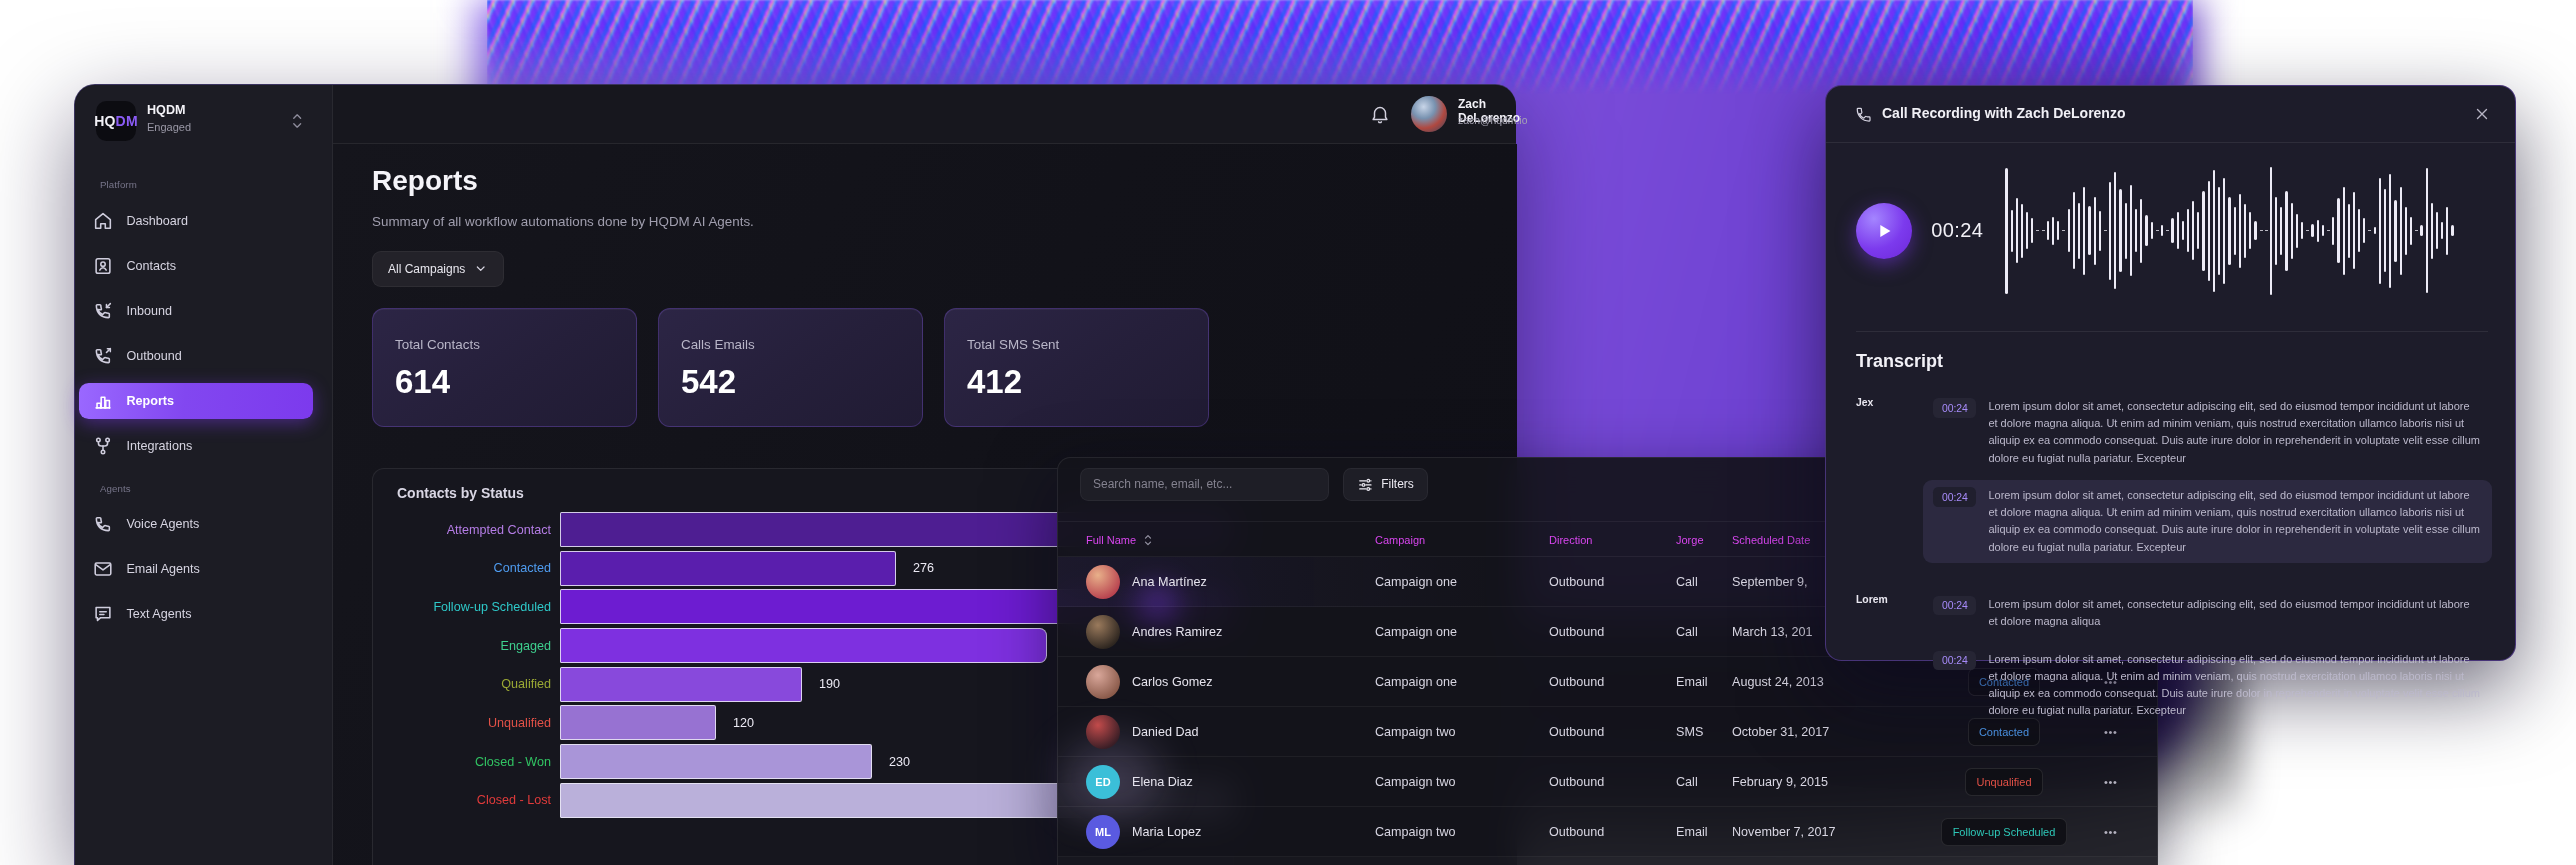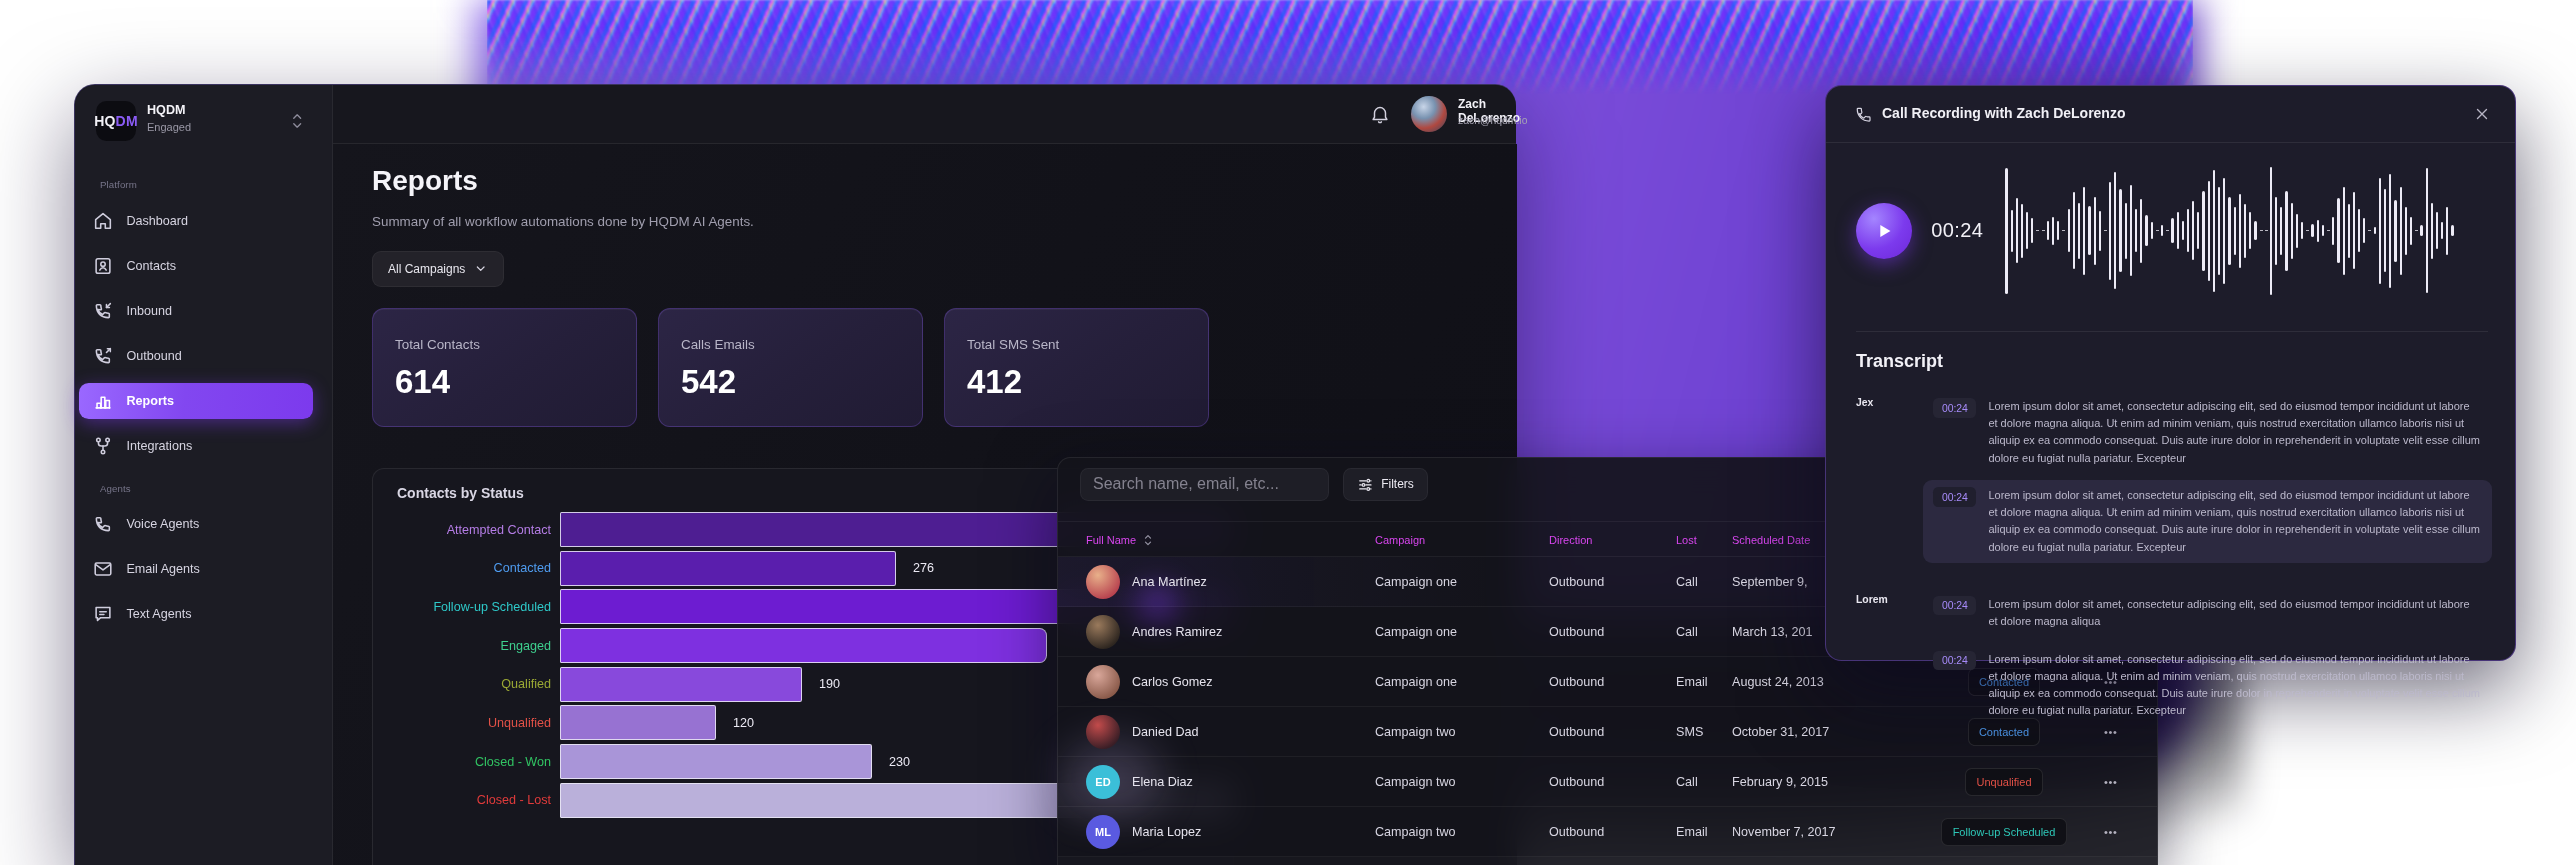--- a/index.html
+++ b/index.html
@@ -88,21 +88,21 @@
 
   
   #table-panel { position:absolute; left:1057px; top:457px; width:1101px; height:408px;
     background:rgba(19,19,27,.93); -webkit-backdrop-filter:blur(16.4px); backdrop-filter:blur(16.4px);
     border:0.7px solid rgba(255,255,255,.08); border-bottom:none; border-radius:13.4px 13.4px 0 0;
     box-shadow:0 22px 67px rgba(10,5,30,.55); }
   .search-box { position:absolute; left:22px; top:9.7px; width:249px; height:33px;
     background:#1e1e26; border:0.7px solid rgba(255,255,255,.05); border-radius:8.2px;
     display:flex; align-items:center; padding:0 12px; }
   .search-box input { background:transparent; border:none; outline:none; color:#fef9c3;
-    font-size:16px; width:100%; font-family:inherit; }
+    font-size:12px; width:100%; font-family:inherit; }
   .search-box input::placeholder { color:#84828f; }
   .filters-btn { position:absolute; left:285px; top:9.7px; height:33px; padding:0 13.4px;
     background:#1e1e26; border:0.7px solid rgba(255,255,255,.05); border-radius:8.2px;
     display:flex; align-items:center; gap:7.4px; color:#eceaf2; font-size:12px; cursor:pointer; }
   .t-header { position:absolute; left:0; top:63px; width:100%; height:36px;
     border-top:0.7px solid rgba(255,255,255,.06); border-bottom:0.7px solid rgba(255,255,255,.06);
     color:#d946ef; font-size:11px; }
   .t-header .hcell { position:absolute; top:0; height:36px; display:flex; align-items:center; gap:6px; }
   #table-rows { position:absolute; left:0; top:99px; width:100%; }
   .t-row { position:relative; height:50px; border-bottom:0.7px solid rgba(255,255,255,.05); }
@@ -395,21 +395,21 @@
           </svg>
       </span>
     </div>
     <div class="hcell" style="left:317px;">
         <span>Campaign</span>
       </div>
     <div class="hcell" style="left:491px;">
         <span>Direction</span>
       </div>
     <div class="hcell" style="left:618px;">
-        <span>Lost</span>
+        <span>Jorge</span>
       </div>
     <div class="hcell" style="left:674px;">
         <span>Scheduled Date</span>
       </div>
   </div>
 
   <div id="table-rows">
       <div class="t-row hover-tint">
         <div class="t-cell" style="left: 28px; gap: 12px;">
           <div class="row-avatar" style="background: radial-gradient(circle at 35% 30%, rgb(232, 176, 138) 0%, rgb(184, 67, 79) 75%);"></div>

